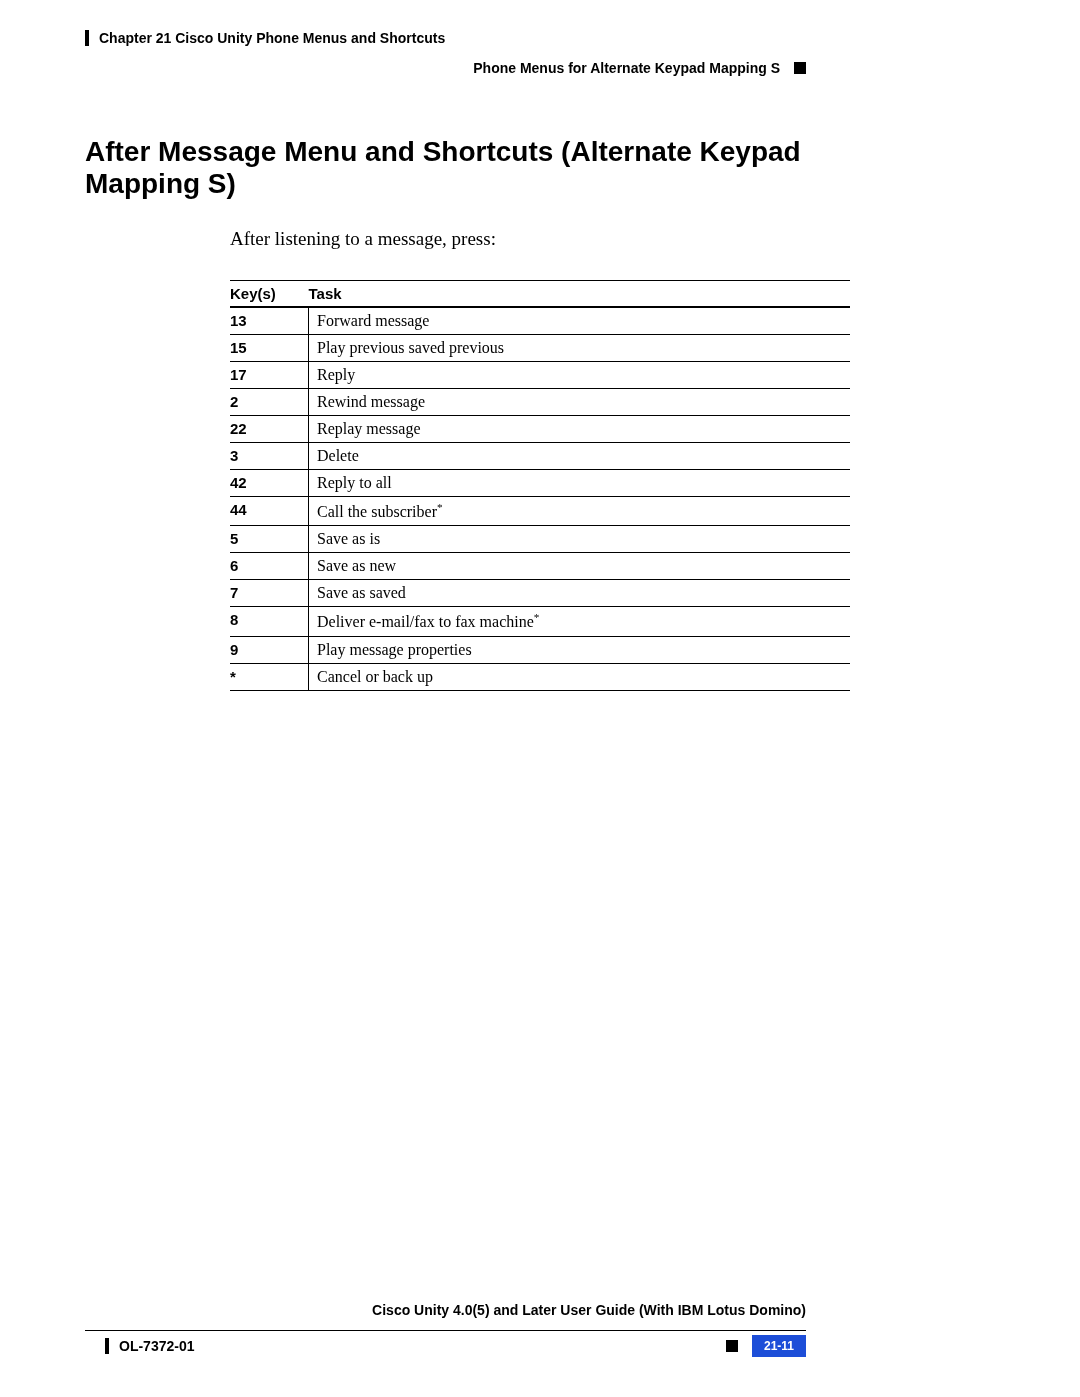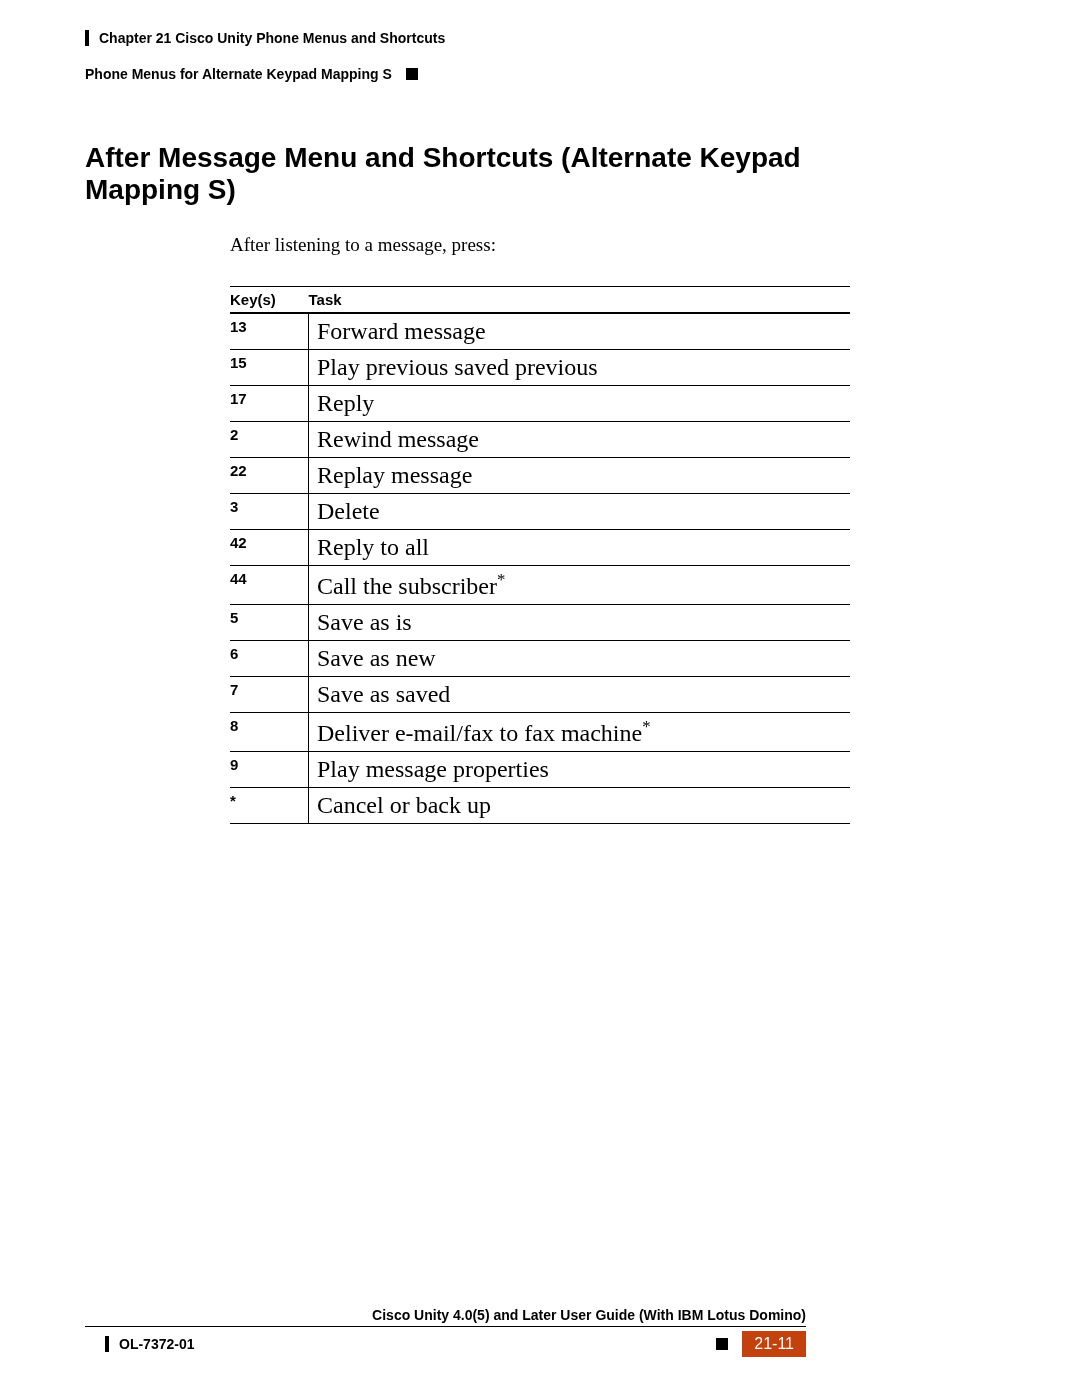--- a/index.html
+++ b/index.html
@@ -28,24 +28,24 @@
     font-weight: bold;
   }
   .top-header .bar {
     width: 4px;
     height: 16px;
     background: #000;
     display: inline-block;
   }
   .sub-header-row {
     display: flex;
-    justify-content: flex-start;
+    justify-content: flex-end;
     align-items: center;
     gap: 14px;
-    margin-top: 20px;
+    margin-top: 14px;
     font-family: Arial, Helvetica, sans-serif;
     font-size: 14px;
     font-weight: bold;
   }
   .square {
     width: 12px;
     height: 12px;
     background: #000;
     display: inline-block;
   }
@@ -75,21 +75,21 @@
     vertical-align: top;
   }
   th {
     font-family: Arial, Helvetica, sans-serif;
     font-size: 15px;
     font-weight: bold;
     border-top: 1px solid #000;
     border-bottom: 2px solid #000;
   }
   td {
-    font-size: 24px;
+    font-size: 16px;
     border-bottom: 1px solid #000;
   }
   td.keycol {
     font-family: Arial, Helvetica, sans-serif;
     font-size: 15px;
     font-weight: bold;
     width: 72px;
   }
   td.divider {
     border-left: 1px solid #000;
@@ -111,46 +111,46 @@
     left: 85px;
     right: 70px;
     bottom: 40px;
     font-family: Arial, Helvetica, sans-serif;
     font-size: 14px;
     font-weight: bold;
   }
   .footer .guide-line {
     text-align: right;
     border-bottom: 1px solid #000;
-    padding-bottom: 3px;
+    padding-bottom: 12px;
   }
   .footer .bottom-row {
     display: flex;
     justify-content: space-between;
     align-items: center;
     margin-top: 4px;
   }
   .footer .left-block {
     display: flex;
     align-items: center;
     gap: 10px;
     padding-left: 20px;
   }
   .footer .bar {
     width: 4px;
     height: 16px;
     background: #000;
     display: inline-block;
   }
   .page-number-box {
-    background: #c2410c;
+    background: #1d4ed8;
     color: #fff;
     padding: 4px 12px;
-    font-size: 16px;
-    font-weight: normal;
+    font-size: 12px;
+    font-weight: bold;
     display: inline-block;
   }
   .footer .right-block {
     display: flex;
     align-items: center;
     gap: 14px;
   }
 </style>
 </head>
 <body>

